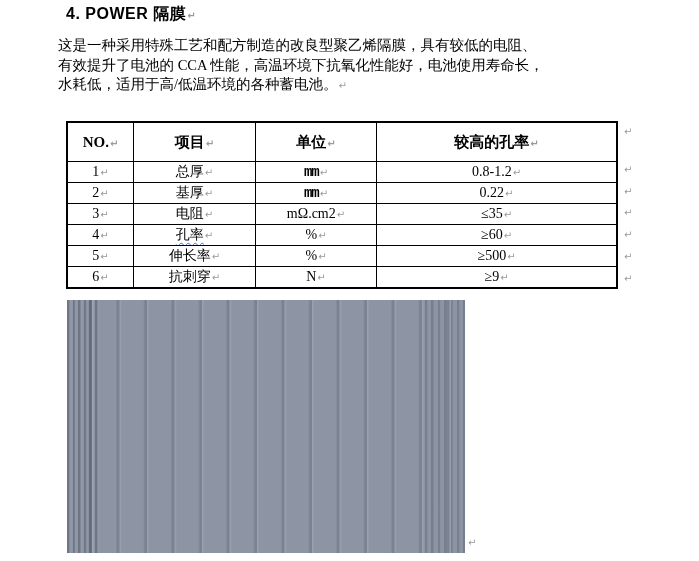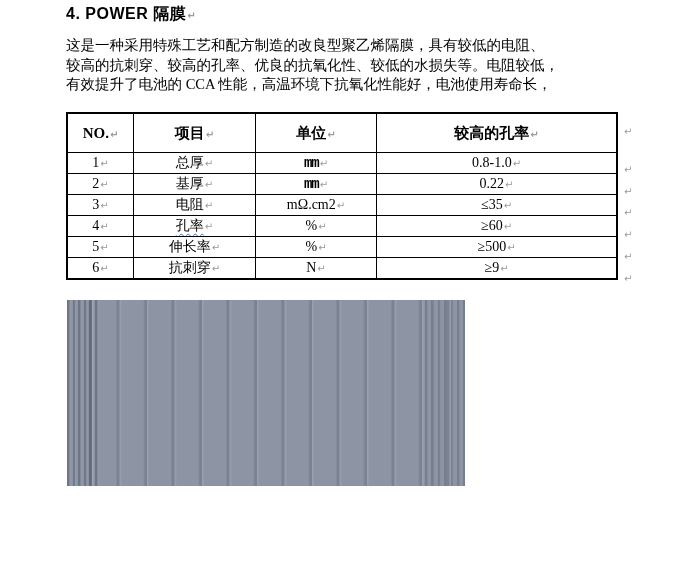--- a/index.html
+++ b/index.html
@@ -1,18 +1,18 @@
 <!DOCTYPE html>
 <html><head>
 <meta charset="utf-8">
 <style>
   html,body{margin:0;padding:0;background:#fff;}
   #page{
     position:relative;
-    width:699px;height:486px;
+    width:699px;height:561px;
     background:#fff;
     overflow:hidden;
     font-family:"Liberation Serif", serif;
     color:#000;
   }
   .pmark{
     color:#9a9a9a;
     font-size:10px;
     font-family:"DejaVu Sans", sans-serif;
     vertical-align:baseline;
@@ -23,28 +23,28 @@
   #heading{
     position:absolute;left:66px;top:4px;
     font-family:"Liberation Sans", sans-serif;
     font-weight:bold;
     font-size:16px;
     letter-spacing:0.5px;
     white-space:nowrap;
   }
   
   #paragraph{
-    position:absolute;left:66px;top:36px;width:562px;
+    position:absolute;left:58px;top:36px;width:562px;
     font-size:14.5px;
     line-height:19.5px;
     white-space:nowrap;
   }
   
   #spec-table{
-    position:absolute;left:66px;top:112px;
+    position:absolute;left:66px;top:121px;
     border-collapse:collapse;
     table-layout:fixed;
     border:2px solid #000;
     font-size:14px;
   }
   #spec-table td{
     border:1px solid #000;
     text-align:center;
     vertical-align:middle;
     padding:0;
@@ -124,37 +124,37 @@
 <body>
 
 <div id="page">
 
   <div id="heading">
     <span>4. POWER 隔膜</span><span class="pmark">↵</span>
   </div>
 
   <div id="paragraph">
     <div>这是一种采用特殊工艺和配方制造的改良型聚乙烯隔膜，具有较低的电阻、</div>
-    <div>较高的抗刺穿、较高的孔率、优良的抗氧化性、较低的水损失等。电阻较低，</div>
     <div>有效提升了电池的 CCA 性能，高温环境下抗氧化性能好，电池使用寿命长，</div>
+    <div><span>水耗低，适用于高/低温环境的各种蓄电池。</span><span class="pmark">↵</span></div>
   </div>
 
   <table id="spec-table">
     <tbody>
       <tr class="hdr">
         <td class="col-no"><span>NO.</span><span class="pmark">↵</span></td>
         <td class="col-item"><span>项目</span><span class="pmark">↵</span></td>
         <td class="col-unit"><span>单位</span><span class="pmark">↵</span></td>
         <td class="col-value"><span>较高的孔率</span><span class="pmark">↵</span></td>
       </tr>
       <tr class="row">
         <td><span>1</span><span class="pmark">↵</span></td>
         <td><span>总厚</span><span class="pmark">↵</span></td>
         <td><span class="unit-mm">mm</span><span class="pmark">↵</span></td>
-        <td><span>0.8-1.0</span><span class="pmark">↵</span></td>
+        <td><span>0.8-1.2</span><span class="pmark">↵</span></td>
       </tr>
       <tr class="row">
         <td><span>2</span><span class="pmark">↵</span></td>
         <td><span>基厚</span><span class="pmark">↵</span></td>
         <td><span class="unit-mm">mm</span><span class="pmark">↵</span></td>
         <td><span>0.22</span><span class="pmark">↵</span></td>
       </tr>
       <tr class="row">
         <td><span>3</span><span class="pmark">↵</span></td>
         <td><span>电阻</span><span class="pmark">↵</span></td>

